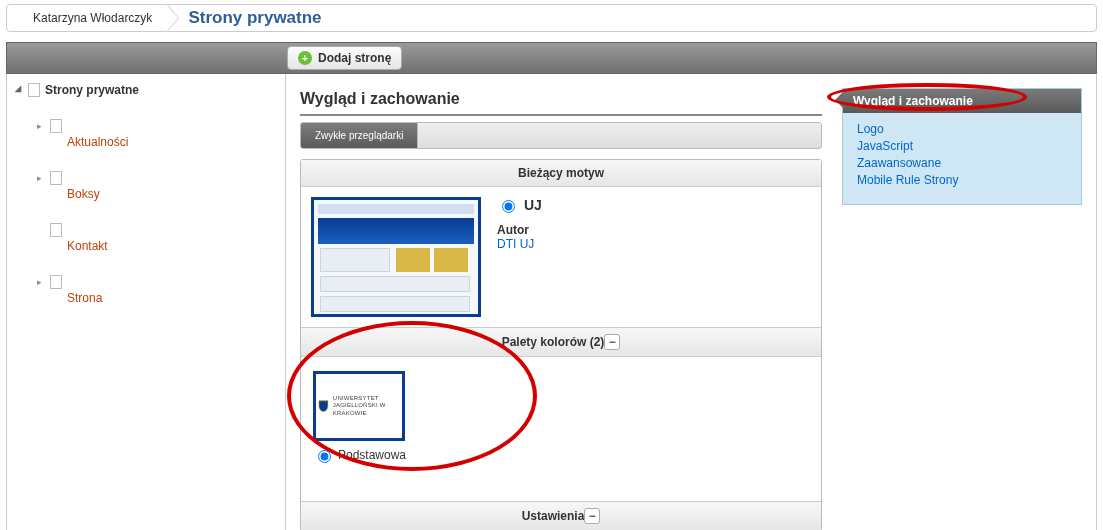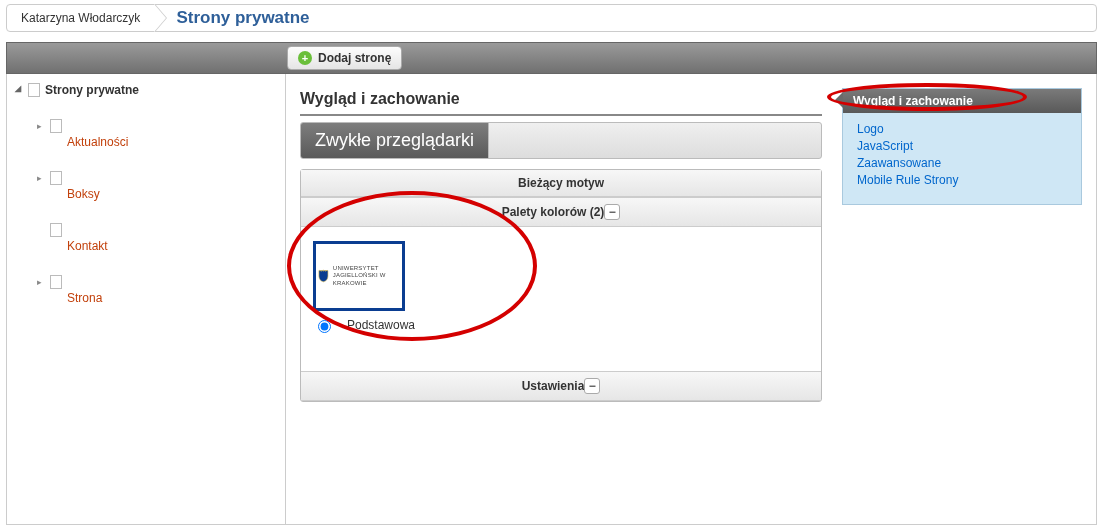--- a/index.html
+++ b/index.html
@@ -15,20 +15,21 @@
 
   
   .breadcrumb {
     border: 1px solid #ccc;
     border-radius: 4px;
     height: 28px;
     display: flex;
     align-items: center;
     margin: 4px 6px 10px 6px;
     background: #fff;
+    padding-left: 12px;
   }
   .breadcrumb .crumb1 {
     padding: 0 14px;
     color: #333;
     position: relative;
     height: 100%;
     display: flex;
     align-items: center;
   }
   .breadcrumb .sep {
@@ -168,21 +169,21 @@
   .tabs {
     display: flex;
     background: linear-gradient(#efefef, #ddd);
     border: 1px solid #bbb;
     border-radius: 3px;
     overflow: hidden;
     margin-bottom: 10px;
   }
   .tab {
     padding: 7px 14px;
-    font-size: 18px;
+    font-size: 10px;
     color: #555;
     cursor: pointer;
     border-right: 1px solid #bbb;
   }
   .tab.active {
     background: linear-gradient(#7d7d7d, #5a5a5a);
     color: #fff;
   }
 
   .panel {
@@ -240,21 +241,21 @@
     display: flex;
     align-items: center;
     justify-content: center;
     gap: 4px;
     padding: 2px;
   }
   .pal-thumb.sel { border: 3px solid #0a3d91; }
   .shield { width: 22px; height: 26px; position: relative; }
   .shield svg { width: 100%; height: 100%; }
   .pal-text { font-size: 6px; line-height: 1.2; color: #444; text-align:left; letter-spacing: 0.2px;}
-  .pal-label { margin-top: 6px; display: flex; align-items: center; gap: 13px; font-size: 12px; }
+  .pal-label { margin-top: 6px; display: flex; align-items: center; gap: 4px; font-size: 12px; }
 
   
   .anno {
     position: absolute;
     border: 4px solid #d40000;
     border-radius: 50%;
     pointer-events: none;
   }
 </style>
 </head>
@@ -309,20 +310,41 @@
 
         <div class="section-title">Wygląd i zachowanie</div>
 
         <div class="tabs">
           <div class="tab active">Zwykłe przeglądarki</div>
         </div>
 
         <div class="panel">
           <div class="panel-header">
             <span>Bieżący motyw</span>
+          </div>
+          <div class="panel-body">
+            <div class="theme-row">
+              <div class="theme-thumb">
+                <div class="tt-top"></div>
+                <div class="tt-banner"></div>
+                <div class="tt-block" style="top:48px; left:6px; width:70px; height:24px;"></div>
+                <div class="tt-img" style="top:48px; left:82px; width:34px; height:24px;"></div>
+                <div class="tt-img" style="top:48px; left:120px; width:34px; height:24px;"></div>
+                <div class="tt-block" style="top:76px; left:6px; width:150px; height:16px;"></div>
+                <div class="tt-block" style="top:96px; left:6px; width:150px; height:16px;"></div>
+              </div>
+              <div class="theme-meta">
+                <h3>
+                  <input type="radio" checked="" style="">
+                  <span>UJ</span>
+                </h3>
+                <div class="author-label">Autor</div>
+                <a>DTI UJ</a>
+              </div>
+            </div>
           </div>
 
           <div class="panel-header" style="border-top:1px solid #ccc; position:relative;">
             <span>Palety kolorów (2)</span>
             <span class="collapse-btn">−</span>
           </div>
           <div class="panel-body" style="position:relative;">
             <div class="palettes">
               <div class="palette">
                 <div class="pal-thumb sel">

